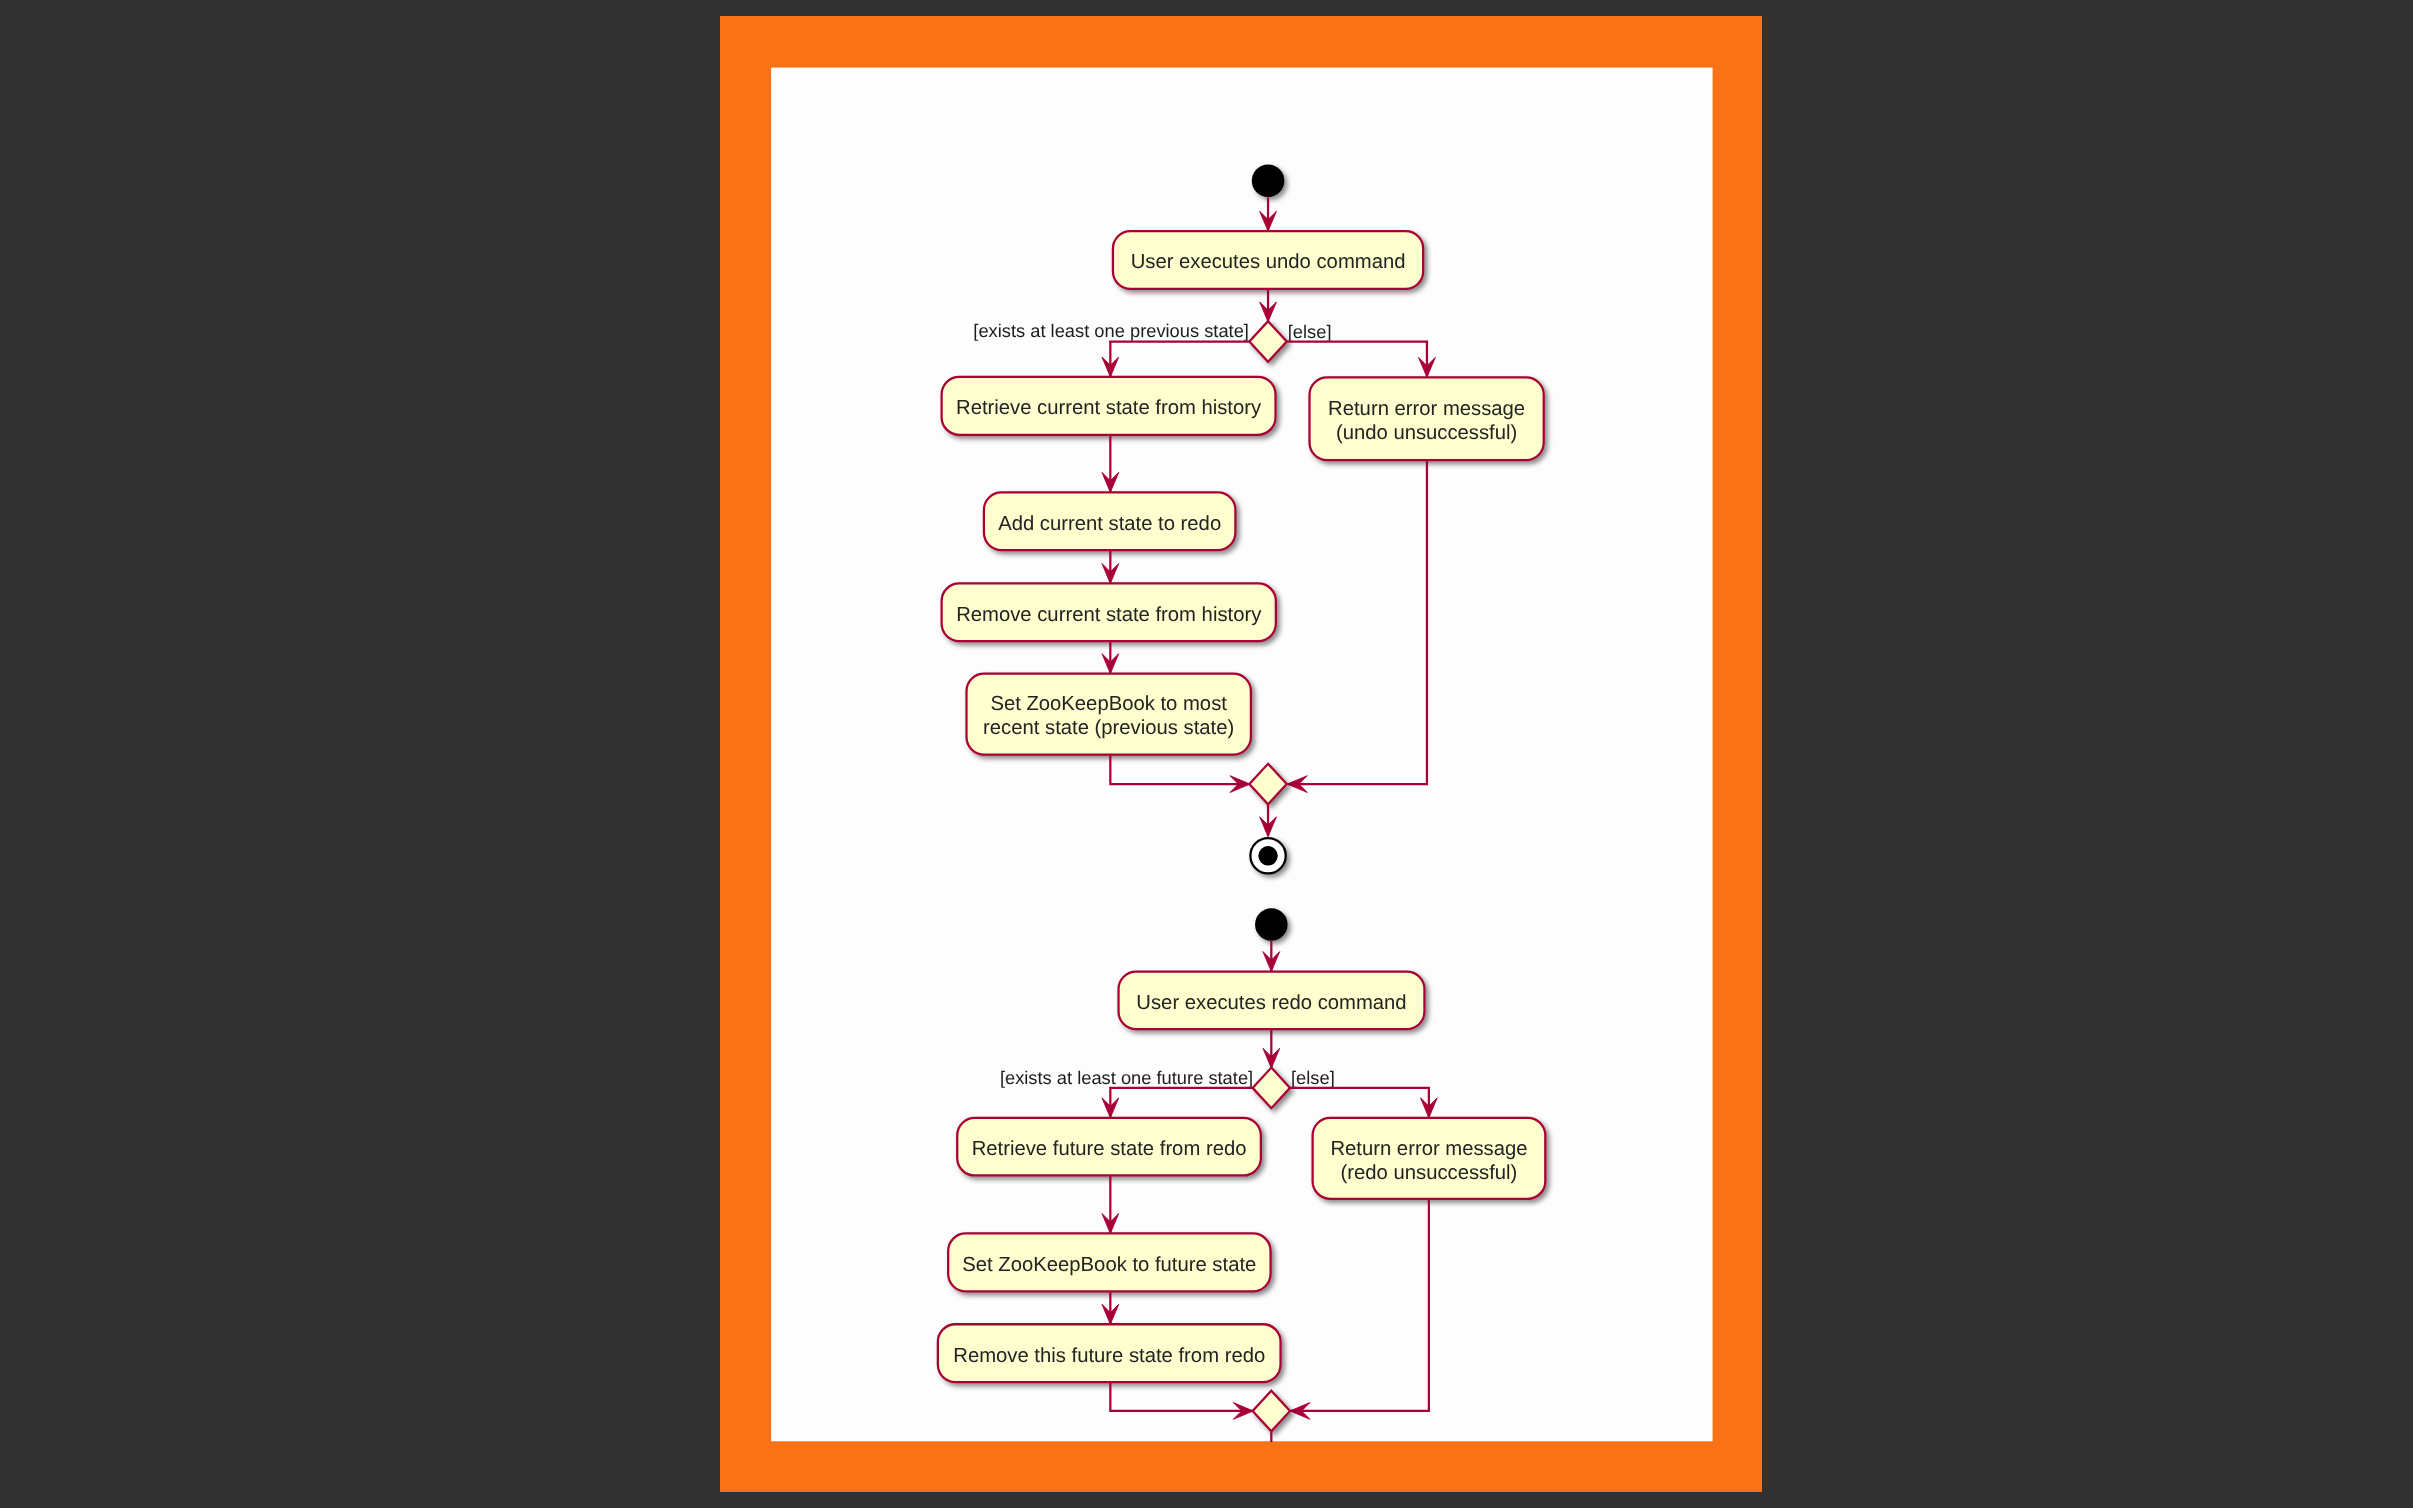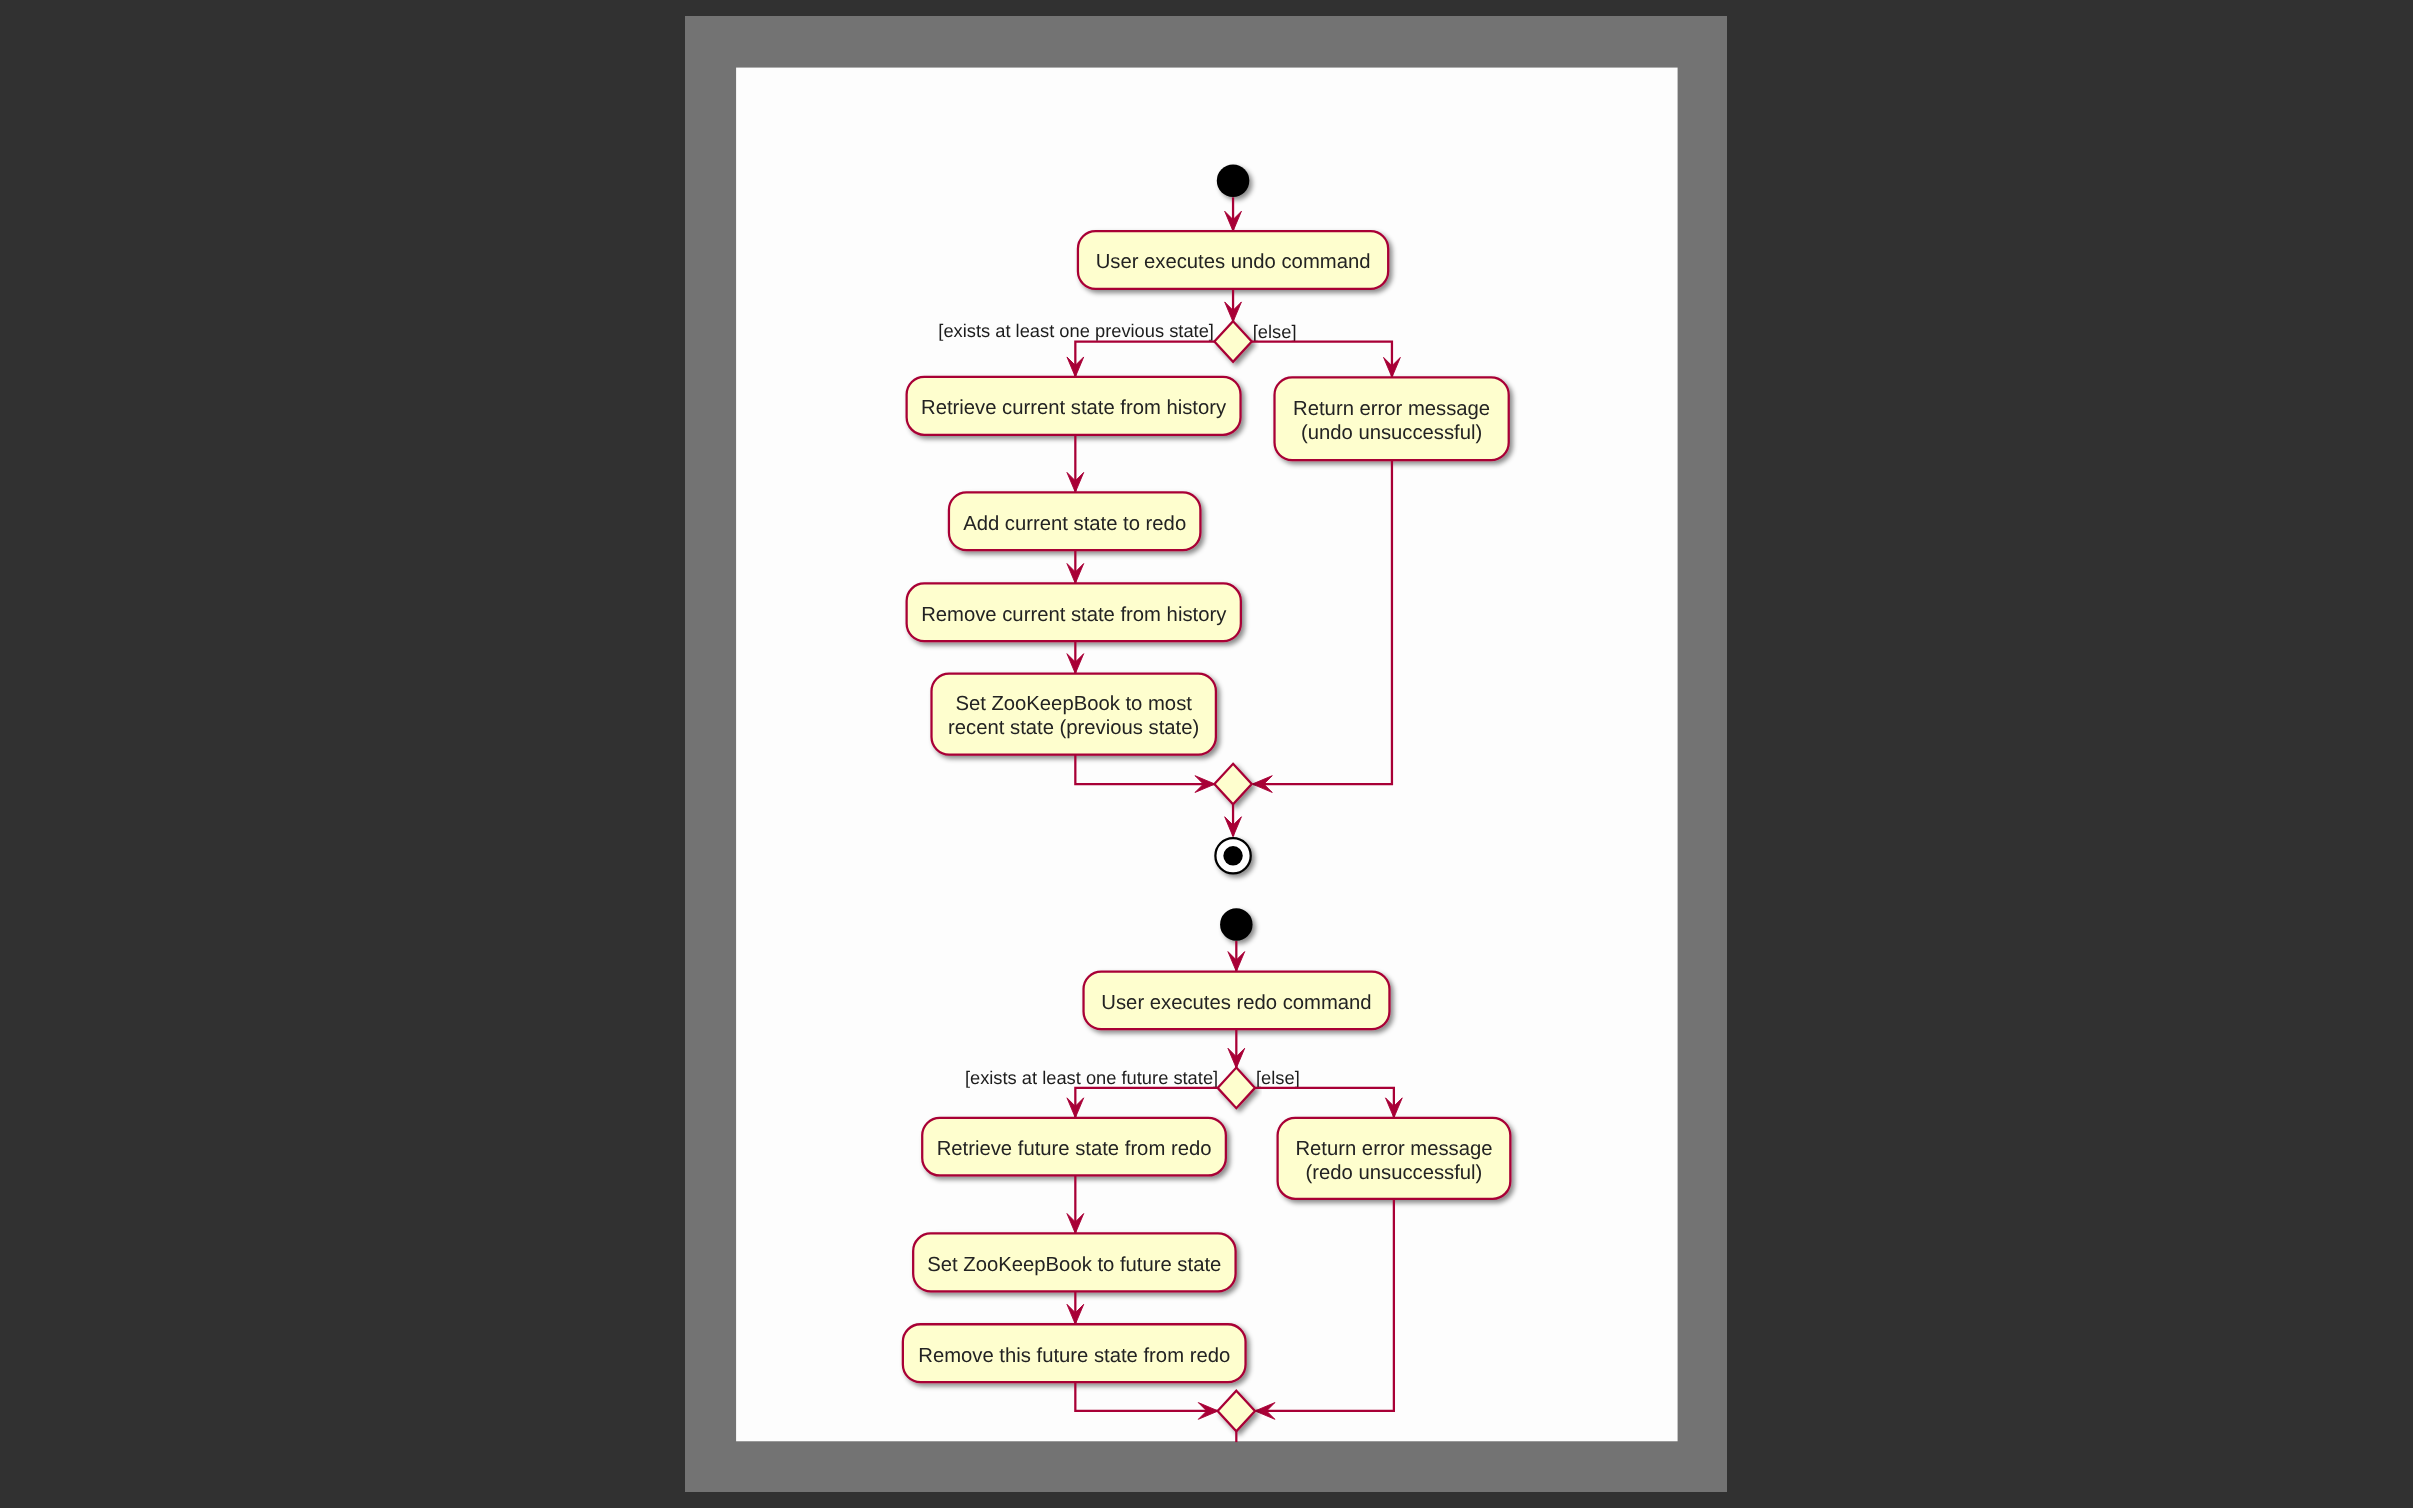--- a/index.html
+++ b/index.html
@@ -6,22 +6,22 @@
   html,body{margin:0;padding:0;}
   body{
     width:2413px;height:1508px;overflow:hidden;
     background:#313131;
     font-family:"Liberation Sans",sans-serif;
     -webkit-font-smoothing:antialiased;
     text-rendering:geometricPrecision;
   }
   #viewer{position:absolute;inset:0;background:#313131;}
   #page{
-    position:absolute;left:685px;top:16px;width:1042px;height:1476px;
-    background:#737373;
+    position:absolute;left:720px;top:16px;width:1042px;height:1476px;
+    background:#f97316;
   }
   #diagram{position:absolute;left:0;top:0;}
   text{
     -webkit-font-smoothing:antialiased;
     paint-order:fill;
   }
   .node-text{
     font-family:"Liberation Sans",sans-serif;
     font-size:24.2px;
     fill:#232323;

